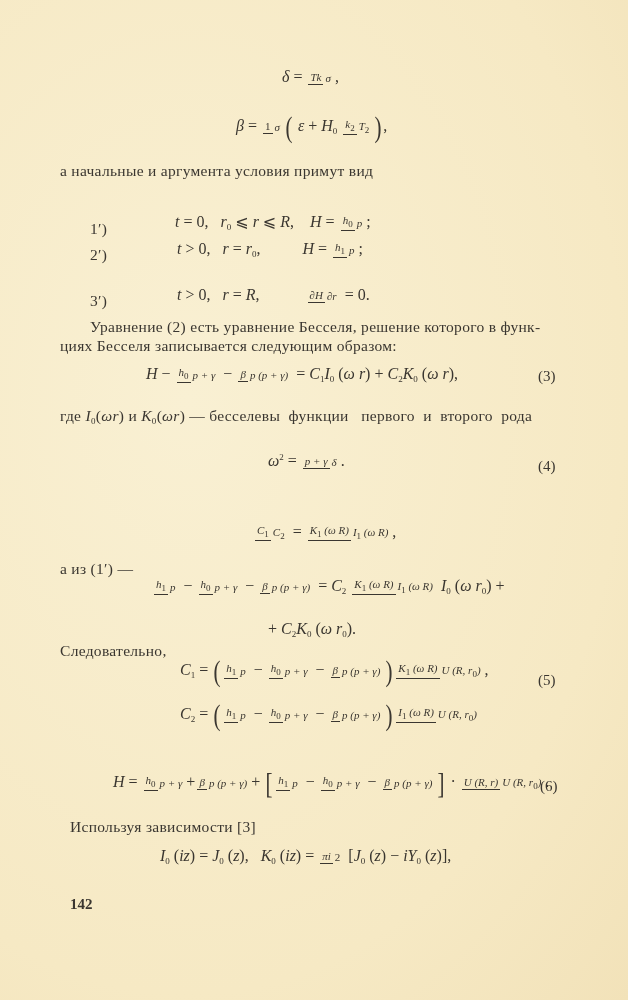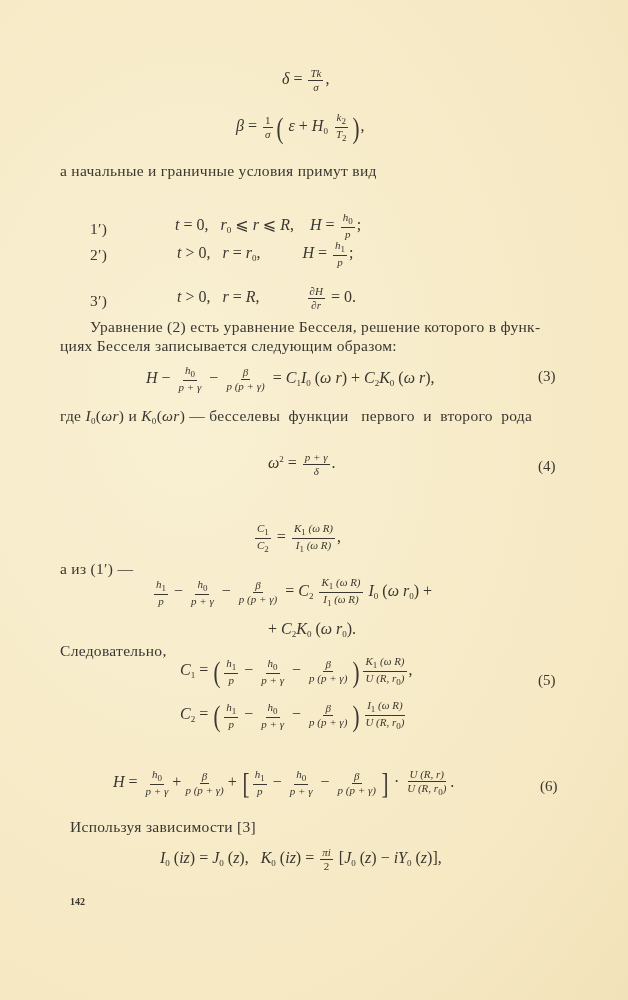--- a/index.html
+++ b/index.html
@@ -9,28 +9,28 @@
     background-image: radial-gradient(ellipse at 30% 40%, #f9f0d3 0%, #f6e9c4 70%, #f2e2b9 100%);
     font-family: "DejaVu Serif", "Liberation Serif", serif;
     color: #3a3630;
     position: relative;
   }
   .page { position: absolute; left: 0; top: 0; width: 628px; height: 1000px; }
   .abs { position: absolute; white-space: nowrap; }
   .txt { font-family: "Liberation Serif", "DejaVu Serif", serif; font-size: 15.5px; letter-spacing: 0.3px; }
   .math { font-family: "Liberation Serif", "DejaVu Serif", serif; font-size: 16px; }
   .m i, .math i { font-style: italic; }
-  .frac { display: inline-flex; flex-direction: column; align-items: center; vertical-align: middle; margin: 0 2px; line-height: 1; }
+  .frac { display: inline-flex; flex-direction: row; align-items: center; vertical-align: middle; margin: 0 2px; line-height: 1; }
   .frac .num { font-size: 11px; padding: 0 2px 1px; border-bottom: 1px solid #3a3630; font-style: italic; }
   .frac .den { font-size: 11px; padding: 1px 2px 0; font-style: italic; }
   .sub { font-size: 9px; vertical-align: -3px; font-style: normal; }
   .sup { font-size: 9px; vertical-align: 6px; }
   .paren { font-size: 30px; font-weight: 200; vertical-align: middle; line-height: 1; transform: scaleX(0.7); display: inline-block; }
   .eqno { font-family: "Liberation Serif", "DejaVu Serif", serif; font-size: 15px; }
-  .pageno { font-family: "Liberation Serif", "DejaVu Serif", serif; font-weight: bold; font-size: 10px; }
+  .pageno { font-family: "Liberation Serif", "DejaVu Serif", serif; font-weight: bold; font-size: 15px; }
 </style>
 </head>
 <body>
 
 <div class="page">
 
   <div class="abs math" style="left:282px; top:68px;">
     <i>δ</i> = <span class="frac">
         <span class="num">Tk</span>
         <span class="den">σ</span>
@@ -40,21 +40,21 @@
   <div class="abs math" style="left:236px; top:112px;">
     <i>β</i> = <span class="frac">
         <span class="num" style="font-style:normal">1</span>
         <span class="den">σ</span>
       </span><span class="paren">(</span> <i>ε</i> + <i>H</i><span class="sub">0</span> <span class="frac">
         <span class="num">k<span class="sub">2</span></span>
         <span class="den">T<span class="sub">2</span></span>
       </span><span class="paren">)</span>,
   </div>
 
-  <div class="abs txt" style="left:60px; top:162px;">а начальные и граничные условия примут вид</div>
+  <div class="abs txt" style="left:60px; top:162px;">а начальные и аргумента условия примут вид</div>
 
   <div class="abs txt" style="left:90px; top:220px;">1′)</div>
   <div class="abs math" style="left:175px; top:212px;">
     <i>t</i> = 0, &nbsp; <i>r</i><span class="sub">0</span> ⩽ <i>r</i> ⩽ <i>R</i>, &nbsp;&nbsp; <i>H</i> = <span class="frac">
         <span class="num">h<span class="sub">0</span></span>
         <span class="den">p</span>
       </span>;
   </div>
 
   <div class="abs txt" style="left:90px; top:246px;">2′)</div>

